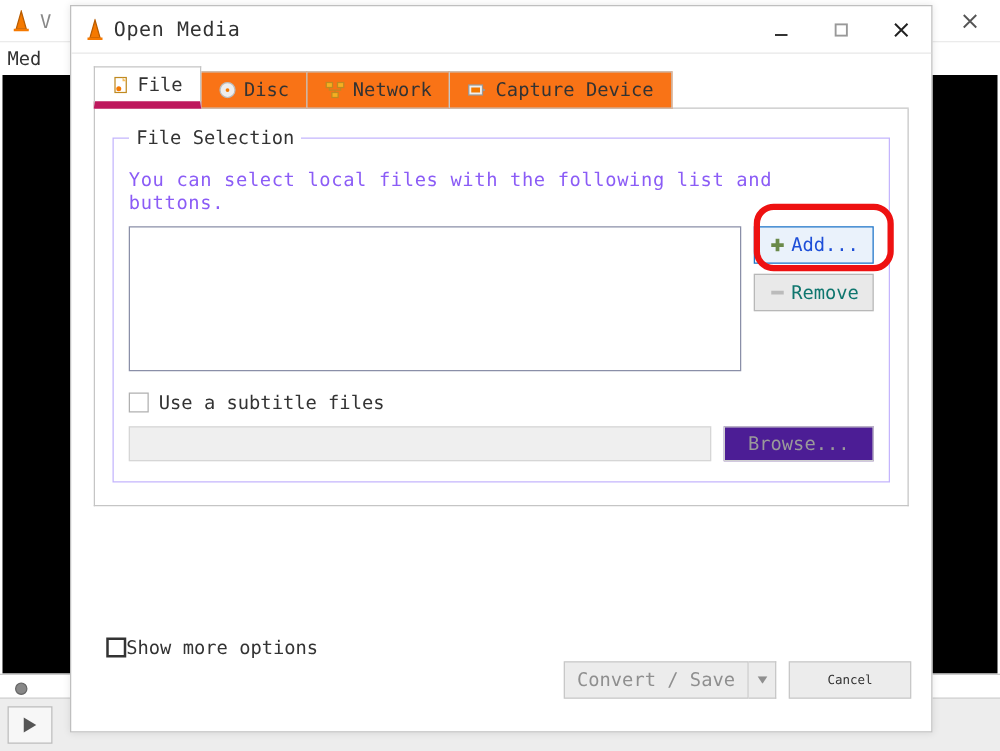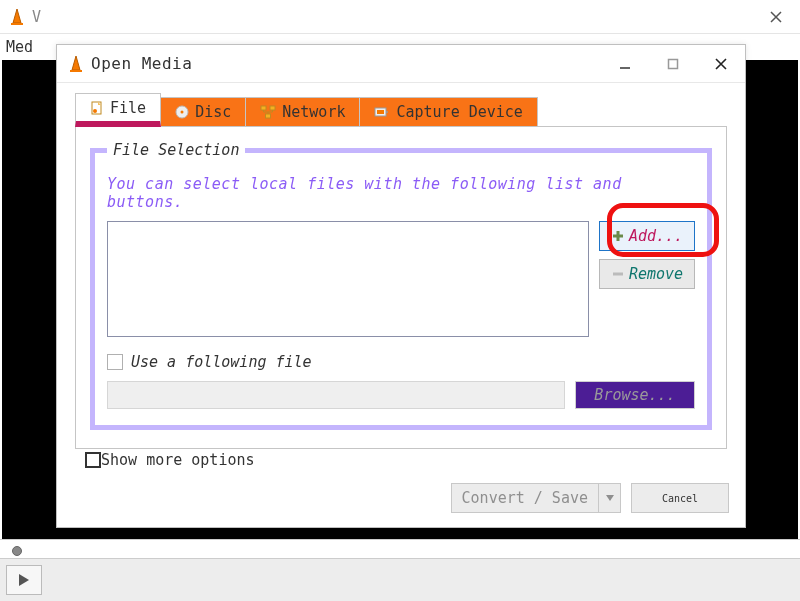--- a/index.html
+++ b/index.html
@@ -13,64 +13,64 @@
   .bg-menubar { position: absolute; top: 34px; left: 0; right: 0; height: 26px; background: #fff; padding-left: 6px; color: #333; font-size: 15px; display: flex; align-items: center; }
   .bg-video { position: absolute; top: 60px; left: 2px; right: 2px; bottom: 62px; background: #000; }
   .bg-controls { position: absolute; bottom: 0; left: 0; right: 0; height: 62px; background:#ededed; }
   .bg-slider { height: 20px; background:#fff; border-top:1px solid #ccc; border-bottom:1px solid #ccc; position:relative; }
   .bg-slider::after{content:"";position:absolute;left:12px;top:6px;width:8px;height:8px;border-radius:50%;background:#888;border:1px solid #666;}
   .bg-btnrow { height:42px; display:flex; align-items:center; padding:0 6px; }
   .bg-playbtn { width:36px; height:30px; border:1px solid #bbb; background:#f7f7f7; display:flex; align-items:center; justify-content:center; }
   .bg-filler { flex:1; }
 
   
-  .dialog { position: absolute; left: 56px; top: 4px; width: 690px; height: 484px; background: #fff; border: 1px solid #bfbfbf; box-shadow: 0 0 6px rgba(0,0,0,.1); margin-top: 40px; }
+  .dialog { position: absolute; left: 56px; top: 4px; width: 690px; height: 582px; background: #fff; border: 1px solid #bfbfbf; box-shadow: 0 0 6px rgba(0,0,0,.1); }
   .dlg-titlebar { height: 38px; display: flex; align-items: center; padding-left: 10px; border-bottom: 1px solid #e8e8e8; }
   .dlg-title { font-size: 16px; color: #333; margin-left: 6px; letter-spacing: .5px; }
   .dlg-winbtns { position: absolute; right: 0; top: 0; display: flex; }
   .dlg-winbtn { width: 48px; height: 38px; display: flex; align-items: center; justify-content: center; color: #333; }
 
   .dlg-body { padding: 10px 18px 0 18px; }
 
   
   .tabstrip { display: flex; align-items: flex-end; height: 34px; position: relative; }
   .tabstrip::after { content: ""; position: absolute; left: 0; right: 0; bottom: 0; border-bottom: 1px solid #c5c5c5; z-index: 0; }
   .tab { height: 30px; padding: 0 14px; display: flex; align-items: center; gap: 6px; border: 1px solid #c5c5c5; border-bottom: 1px solid #c5c5c5; background: #f97316; margin-right: -1px; font-size: 15px; color: #333; position: relative; z-index: 1; }
   .tab.active { background: #fff; border-bottom: 6px solid #be185d; height: 34px; z-index: 2; }
 
   
   .tabpage { border: 1px solid #c5c5c5; border-top: none; padding: 14px 14px 18px 14px; }
 
   
-  fieldset.group { border: 5px solid #c4b5fd; padding: 12px 12px 16px 12px; margin: 0; font-style: italic; }
+  fieldset.group { border: 1px solid #c4b5fd; padding: 12px 12px 16px 12px; margin: 0; }
   fieldset.group > legend { padding: 0 6px; font-size: 15px; color: #333; }
   .helptext { font-size: 15px; color: #8b5cf6; margin: 4px 0 10px 0; letter-spacing: .5px; }
 
   .file-row { display: flex; gap: 10px; }
   .filelist { flex: 1; height: 116px; border: 1px solid #8a8fa8; background: #fff; }
   .btn-col { width: 96px; display: flex; flex-direction: column; gap: 8px; }
-  .btn { height: 30px; border: 1px solid #b8b8b8; background: #e9e9e9; display: flex; align-items: center; justify-content: center; gap: 4px; font-size: 15px; color: #be185d; }
+  .btn { height: 30px; border: 1px solid #b8b8b8; background: #e9e9e9; display: flex; align-items: center; justify-content: center; gap: 4px; font-size: 15px; color: #1d4ed8; }
   .btn.highlight { border: 1px solid #1e74c8; background: #eaf2fb; }
   .btn.disabled { color: #0f766e; }
 
   .highlight-ring { position: absolute; border: 5px solid #e11; border-radius: 16px; pointer-events: none; }
 
   .subtitle-row { display: flex; align-items: center; gap: 8px; margin: 16px 0 10px 0; }
   .chk { width: 16px; height: 16px; border: 1px solid #b0b0b0; background: #fff; display: inline-block; }
   .sub-label { font-size: 15px; color: #333; }
   .browse-row { display: flex; gap: 10px; }
   .sub-path { flex: 1; height: 28px; border: 1px solid #d6d6d6; background: #efefef; }
   .browse-btn { width: 120px; height: 28px; border: 1px solid #d0d0d0; background: #4c1d95; display:flex; align-items:center; justify-content:center; color:#9a9a9a; font-size:15px; }
 
   
   .show-more { position: absolute; left: 28px; bottom: 58px; display: flex; align-items: center; gap: 0; }
   .show-more .chk2 { width: 16px; height: 16px; border: 2px solid #333; }
   .show-more span { font-size: 15px; color: #333; }
 
-  .dlg-footer { position: absolute; right: 16px; bottom: 14px; display: flex; gap: 10px; align-items: center; }
+  .dlg-footer { position: absolute; right: 16px; bottom: 26px; display: flex; gap: 10px; align-items: center; }
   .splitbtn { display: flex; }
   .splitbtn .main { height: 30px; padding: 0 10px; border: 1px solid #c8c8c8; background: #ececec; display:flex; align-items:center; color:#8f8f8f; font-size:15px; }
   .splitbtn .arrow { width: 22px; height: 30px; border: 1px solid #c8c8c8; border-left: none; background: #ececec; display:flex; align-items:center; justify-content:center; color:#8f8f8f; }
   .cancel-btn { height: 30px; width: 98px; border: 1px solid #c8c8c8; background: #ececec; display:flex; align-items:center; justify-content:center; font-size:10px; color:#333; }
 
   
   .cone svg, .ico svg { display:block; }
 </style>
 </head>
 <body>
@@ -201,21 +201,21 @@
                   </svg>
               </span>
               <span>Remove</span>
             </div>
           </div>
           <div class="highlight-ring" style="left:500px; top:-18px; width:112px; height:54px;"></div>
         </div>
 
         <div class="subtitle-row">
           <span class="chk"></span>
-          <span class="sub-label">Use a following file</span>
+          <span class="sub-label">Use a subtitle files</span>
         </div>
         <div class="browse-row">
           <div class="sub-path"></div>
           <div class="browse-btn">
             <span>Browse...</span>
           </div>
         </div>
       </fieldset>
     </div>
   </div>

